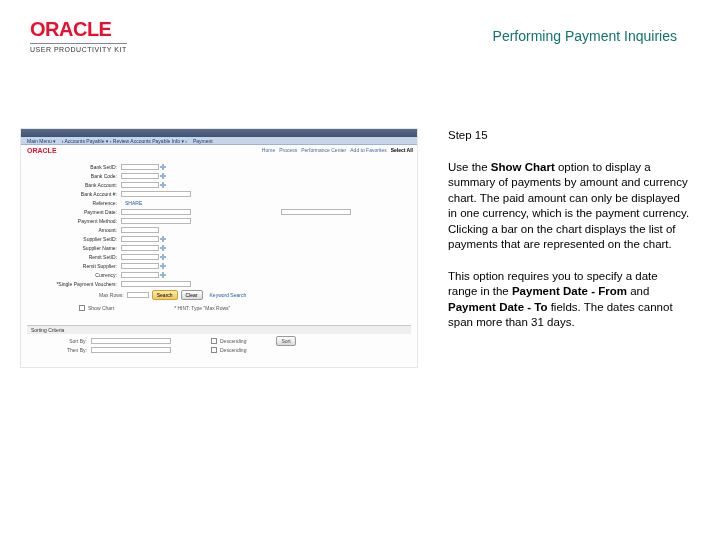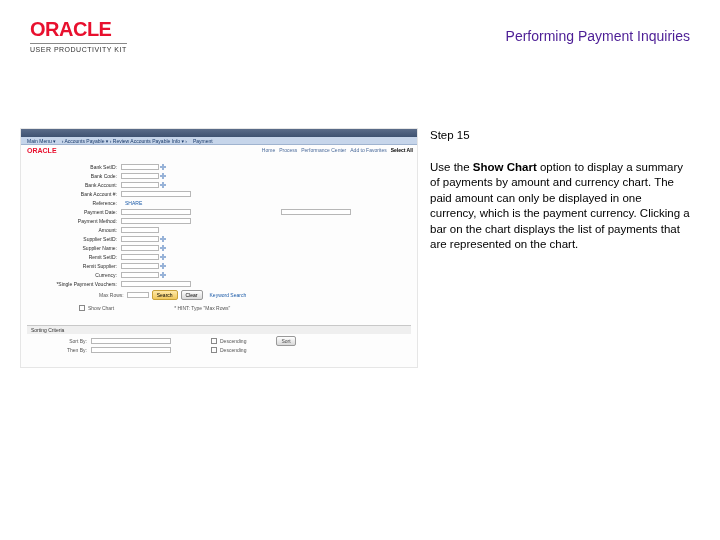--- a/index.html
+++ b/index.html
@@ -26,31 +26,31 @@
     font-size: 7px;
     letter-spacing: 0.5px;
     color: #333;
     border-top: 1px solid #888;
     padding-top: 2px;
     margin-top: 2px;
   }
   .page-title {
     position: absolute;
     top: 28px;
-    right: 30px;
+    right: 43px;
     font-size: 14px;
-    color: #4c1d95;
+    color: #0f766e;
   }
   .content-row {
     position: absolute;
     top: 128px;
     left: 20px;
     right: 30px;
     display: flex;
-    gap: 12px;
+    gap: 30px;
   }
   .screenshot-thumb {
     width: 398px;
     height: 240px;
     background: #fdfdfd;
     border: 1px solid #e6e6e6;
     position: relative;
     overflow: hidden;
     font-size: 5px;
   }
@@ -276,15 +276,18 @@
     </div>
   </div>
 
   <div class="instruction-col">
     <div class="step-label">Step 15</div>
 
     <div class="para">
       <span>Use the </span><b>Show Chart</b><span> option to display a summary of payments by amount and currency chart. The paid amount can only be displayed in one currency, which is the payment currency. Clicking a bar on the chart displays the list of payments that are represented on the chart.</span>
     </div>
 
+    <div class="para">
+      <span>This option requires you to specify a date range in the </span><b>Payment Date - From</b><span> and </span><b>Payment Date - To</b><span> fields. The dates cannot span more than 31 days.</span>
+    </div>
   </div>
 
 </div>
 
 </body></html>

